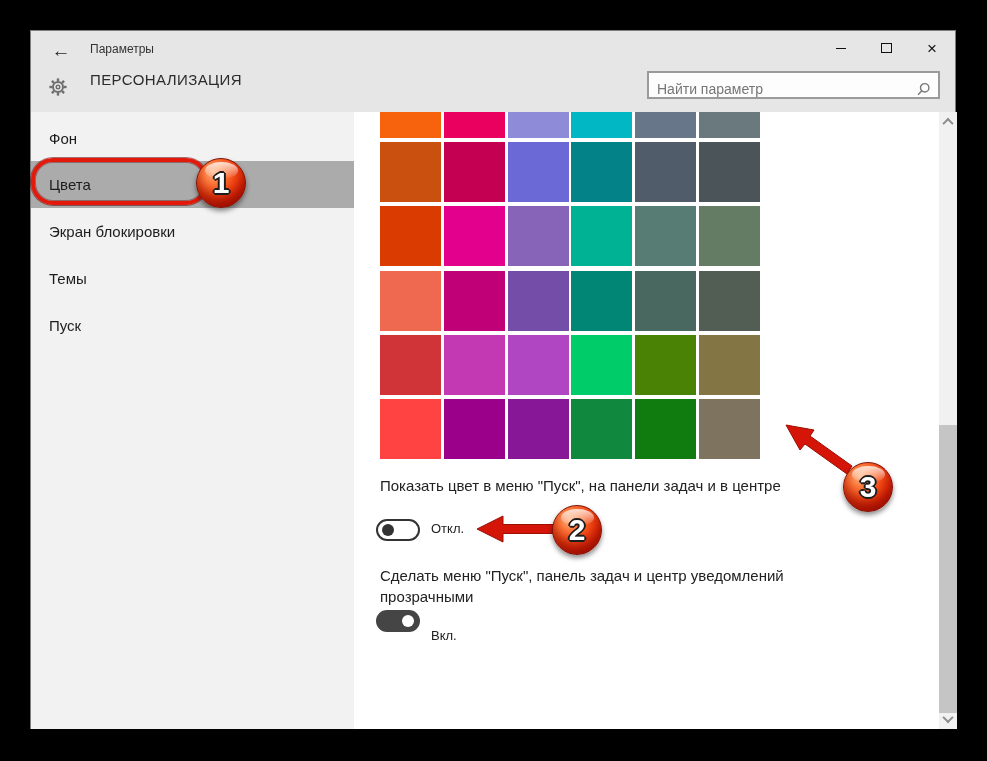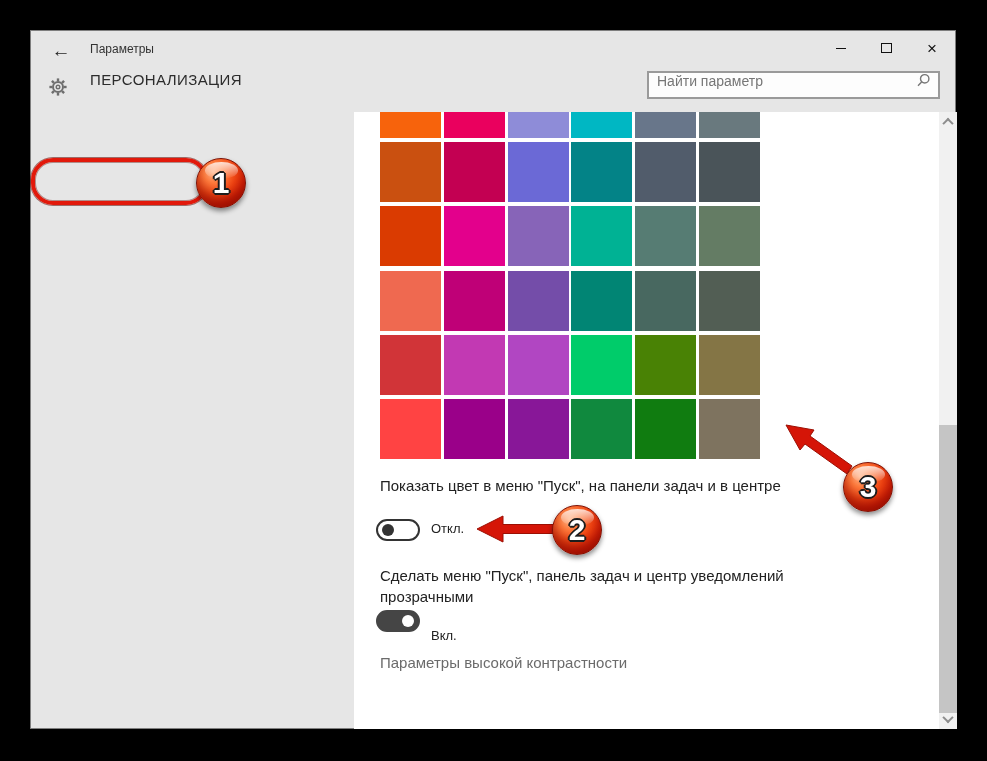--- a/index.html
+++ b/index.html
@@ -15,21 +15,21 @@
   .ctrl{position:absolute;top:5px;width:32px;height:24px;display:flex;align-items:center;
         justify-content:center;cursor:pointer;color:#111;}
   .ctrl-min{left:794px;} .ctrl-max{left:839px;} .ctrl-close{left:885px;font-size:17px;line-height:1;}
   .glyph-min{display:block;width:10px;height:0;border-bottom:1px solid #111;}
   .glyph-max{display:block;width:9px;height:8px;border:1px solid #111;}
 
   
   .gear{position:absolute;left:15px;top:44px;}
   .page-title{position:absolute;left:59px;top:40px;font-size:15px;letter-spacing:.4px;color:#2c2c2c;}
   .search-box{position:absolute;left:616px;top:40px;width:293px;height:28px;border:2px solid #9a9a9a;
-              background:#fdfdfd;box-sizing:border-box;display:flex;align-items:flex-start;}
+              background:#fdfdfd;box-sizing:border-box;display:flex;align-items:flex-end;}
   .search-box input{flex:1;border:none;outline:none;background:transparent;font-size:14px;color:#333;
                     padding:0 4px 0 8px;font-family:"Liberation Sans",sans-serif;}
   .search-box input::placeholder{color:#767676;opacity:1;}
   .search-ico{margin-right:7px;display:flex;}
 
   
   .sidebar{position:absolute;left:0;top:81px;width:323px;height:617px;background:#f2f2f2;}
   .side-band{position:absolute;left:0;top:49px;width:100%;height:47px;background:#ababab;}
   .side-item{position:absolute;left:18px;font-size:15px;color:#1d1d1d;cursor:pointer;white-space:nowrap;}
 
@@ -112,20 +112,28 @@
     <div class="search-box">
       <input type="text" placeholder="Найти параметр" style="">
       <span class="search-ico">
         <svg width="15" height="15" viewBox="0 0 15 15">
           <circle cx="8.7" cy="5.8" r="4.2" fill="none" stroke="#777" stroke-width="1.4"></circle>
           <line x1="5.6" y1="9" x2="2" y2="12.8" stroke="#777" stroke-width="1.4"></line>
         </svg>
       </span>
     </div>
 
+    <div class="sidebar">
+      <div class="side-band"></div>
+      <div class="side-item" style="top:18px">Фон</div>
+      <div class="side-item" style="top:64px">Цвета</div>
+      <div class="side-item" style="top:111px">Экран блокировки</div>
+      <div class="side-item" style="top:158px">Темы</div>
+      <div class="side-item" style="top:205px">Пуск</div>
+    </div>
 
     <div class="content">
       <div class="color-grid">
           <div class="swatch" style="left: 26px; top: -34.3px; background: rgb(247, 99, 12);"></div>
           <div class="swatch" style="left: 89.8px; top: -34.3px; background: rgb(234, 0, 94);"></div>
           <div class="swatch" style="left: 153.6px; top: -34.3px; background: rgb(142, 140, 216);"></div>
           <div class="swatch" style="left: 217.4px; top: -34.3px; background: rgb(0, 183, 195);"></div>
           <div class="swatch" style="left: 281.2px; top: -34.3px; background: rgb(104, 118, 138);"></div>
           <div class="swatch" style="left: 345px; top: -34.3px; background: rgb(105, 121, 126);"></div>
           <div class="swatch" style="left: 26px; top: 30px; background: rgb(202, 80, 16);"></div>
@@ -170,21 +178,20 @@
 
       <div class="setting-text" style="top:453px">
         <div>Сделать меню "Пуск", панель задач и центр уведомлений</div>
         <div>прозрачными</div>
       </div>
       <div class="toggle on" style="top:498px">
           <div class="knob"></div>
         </div>
       <div class="state-label" style="top:516px">Вкл.</div>
 
-      <div class="hc-link">Параметры высокой контрастности</div>
     </div>
 
     <div class="scrollbar">
       <div class="sb-btn sb-up">
         <span class="chev up"></span>
       </div>
       <div class="sb-thumb"></div>
       <div class="sb-btn sb-down">
         <span class="chev down"></span>
       </div>

